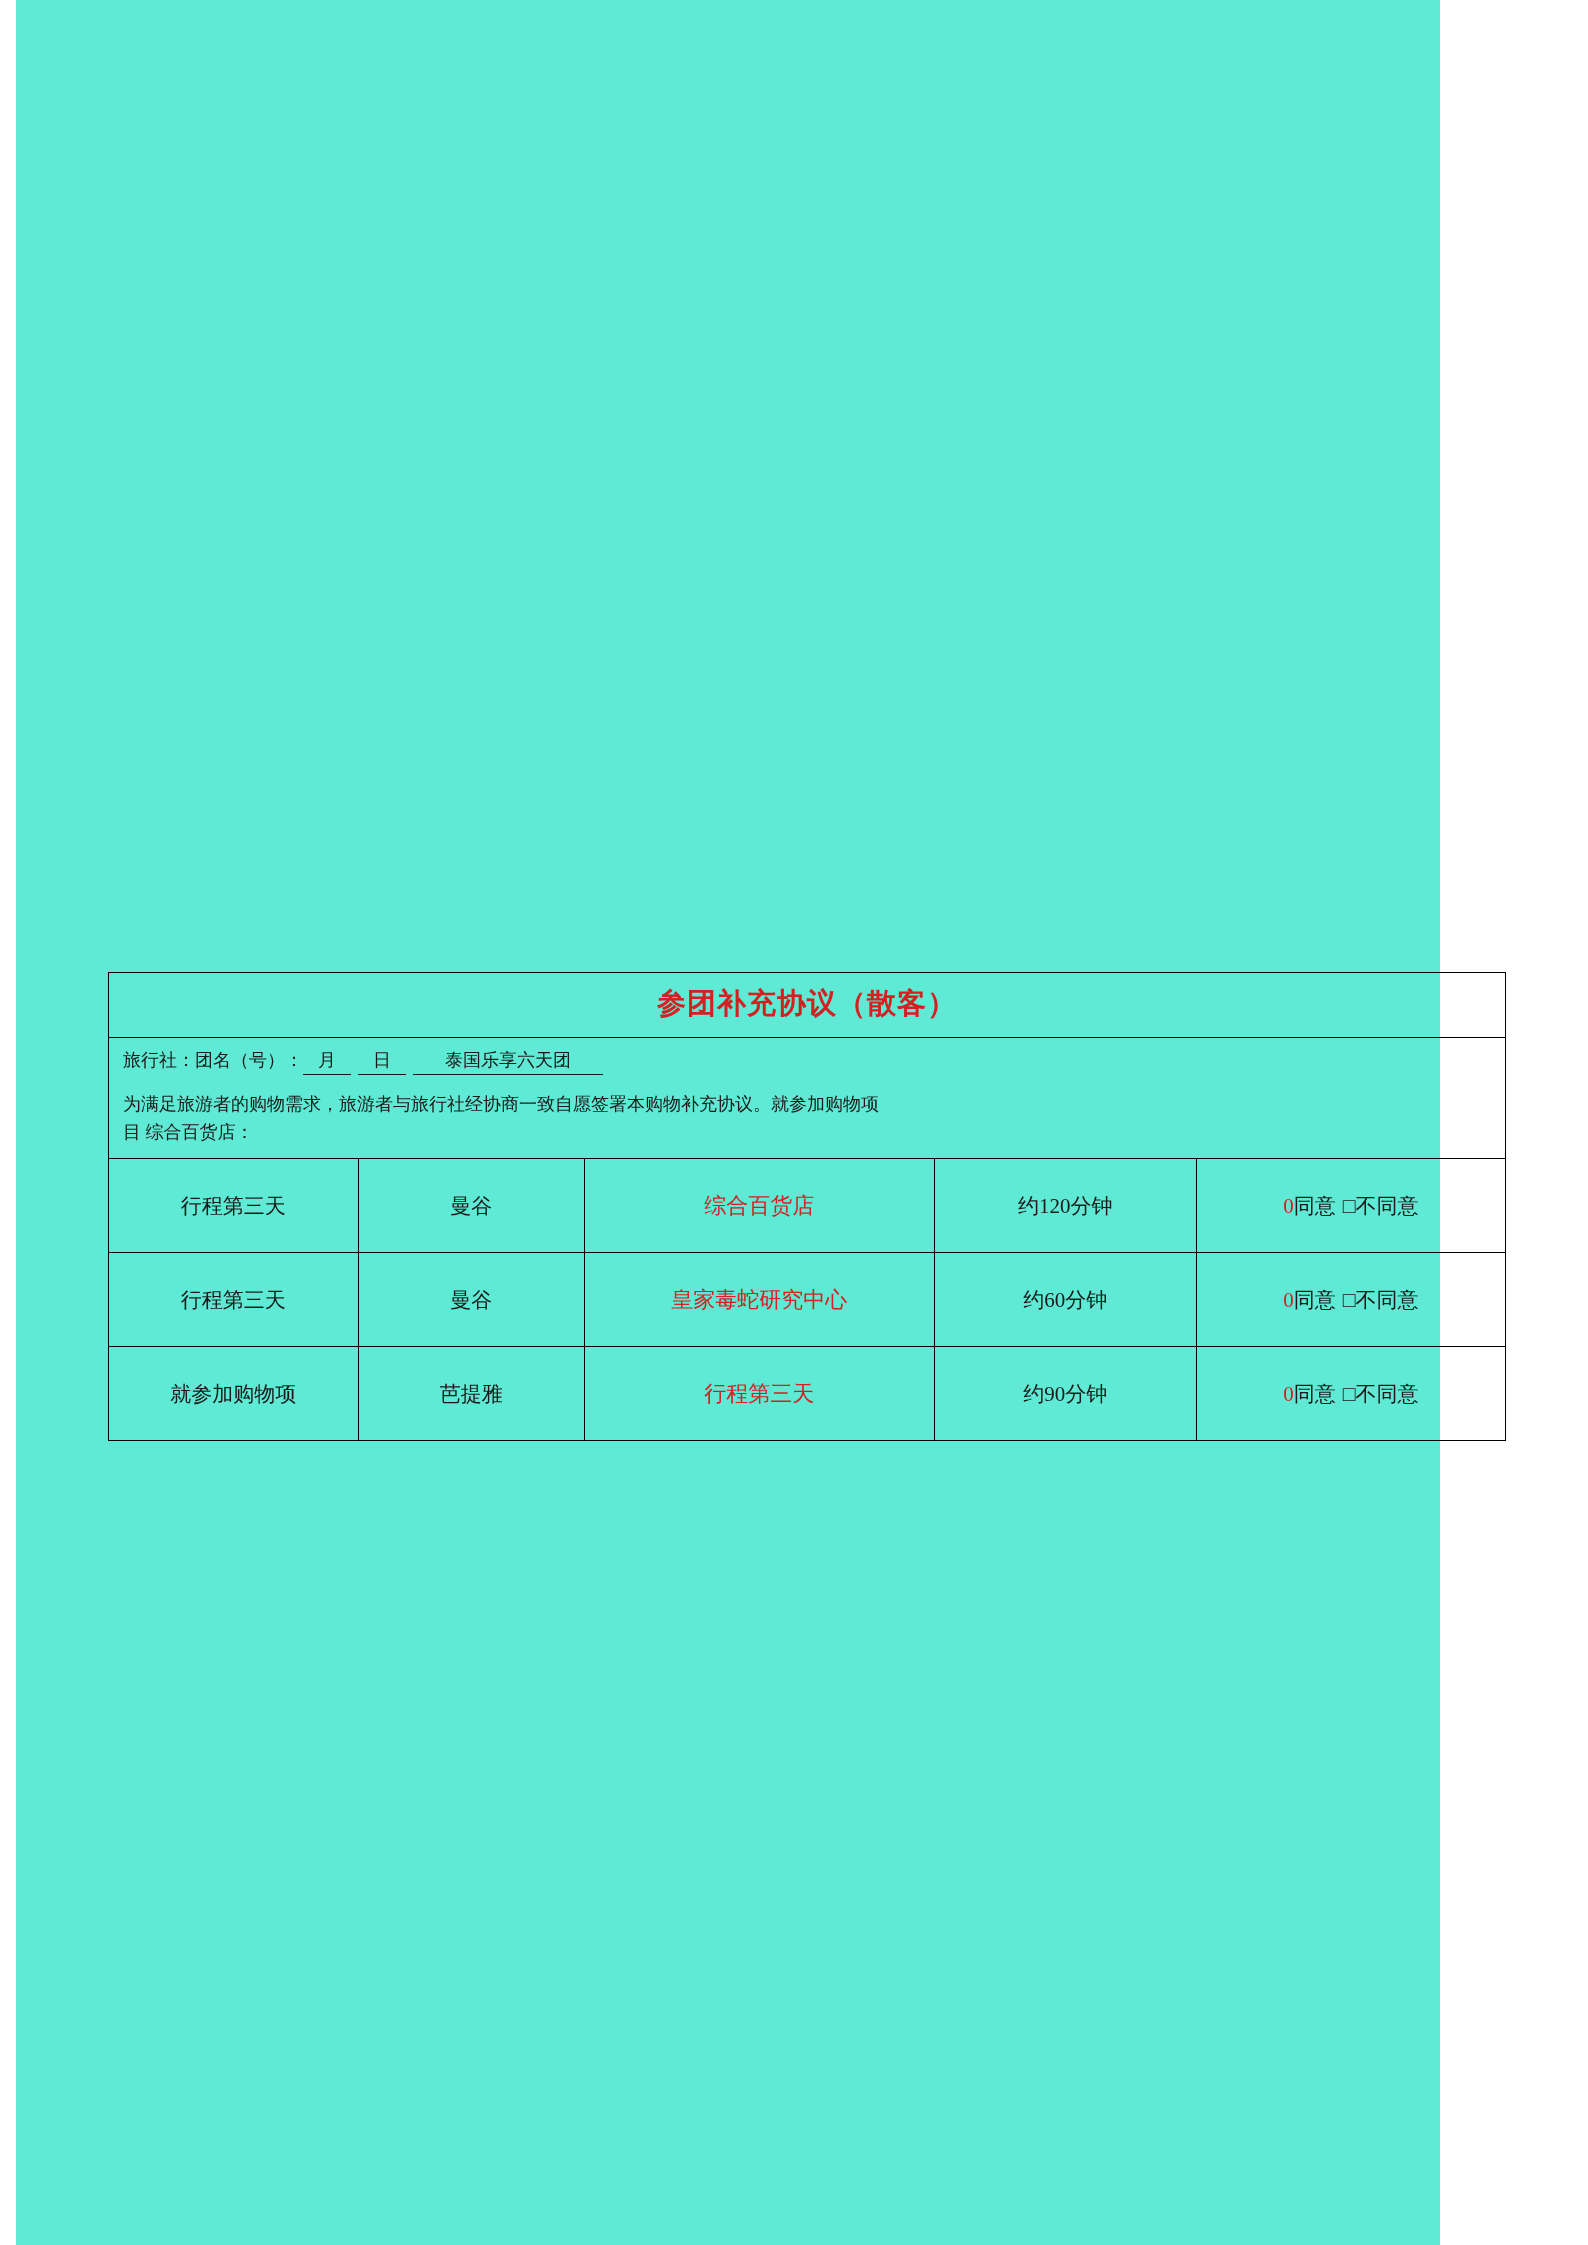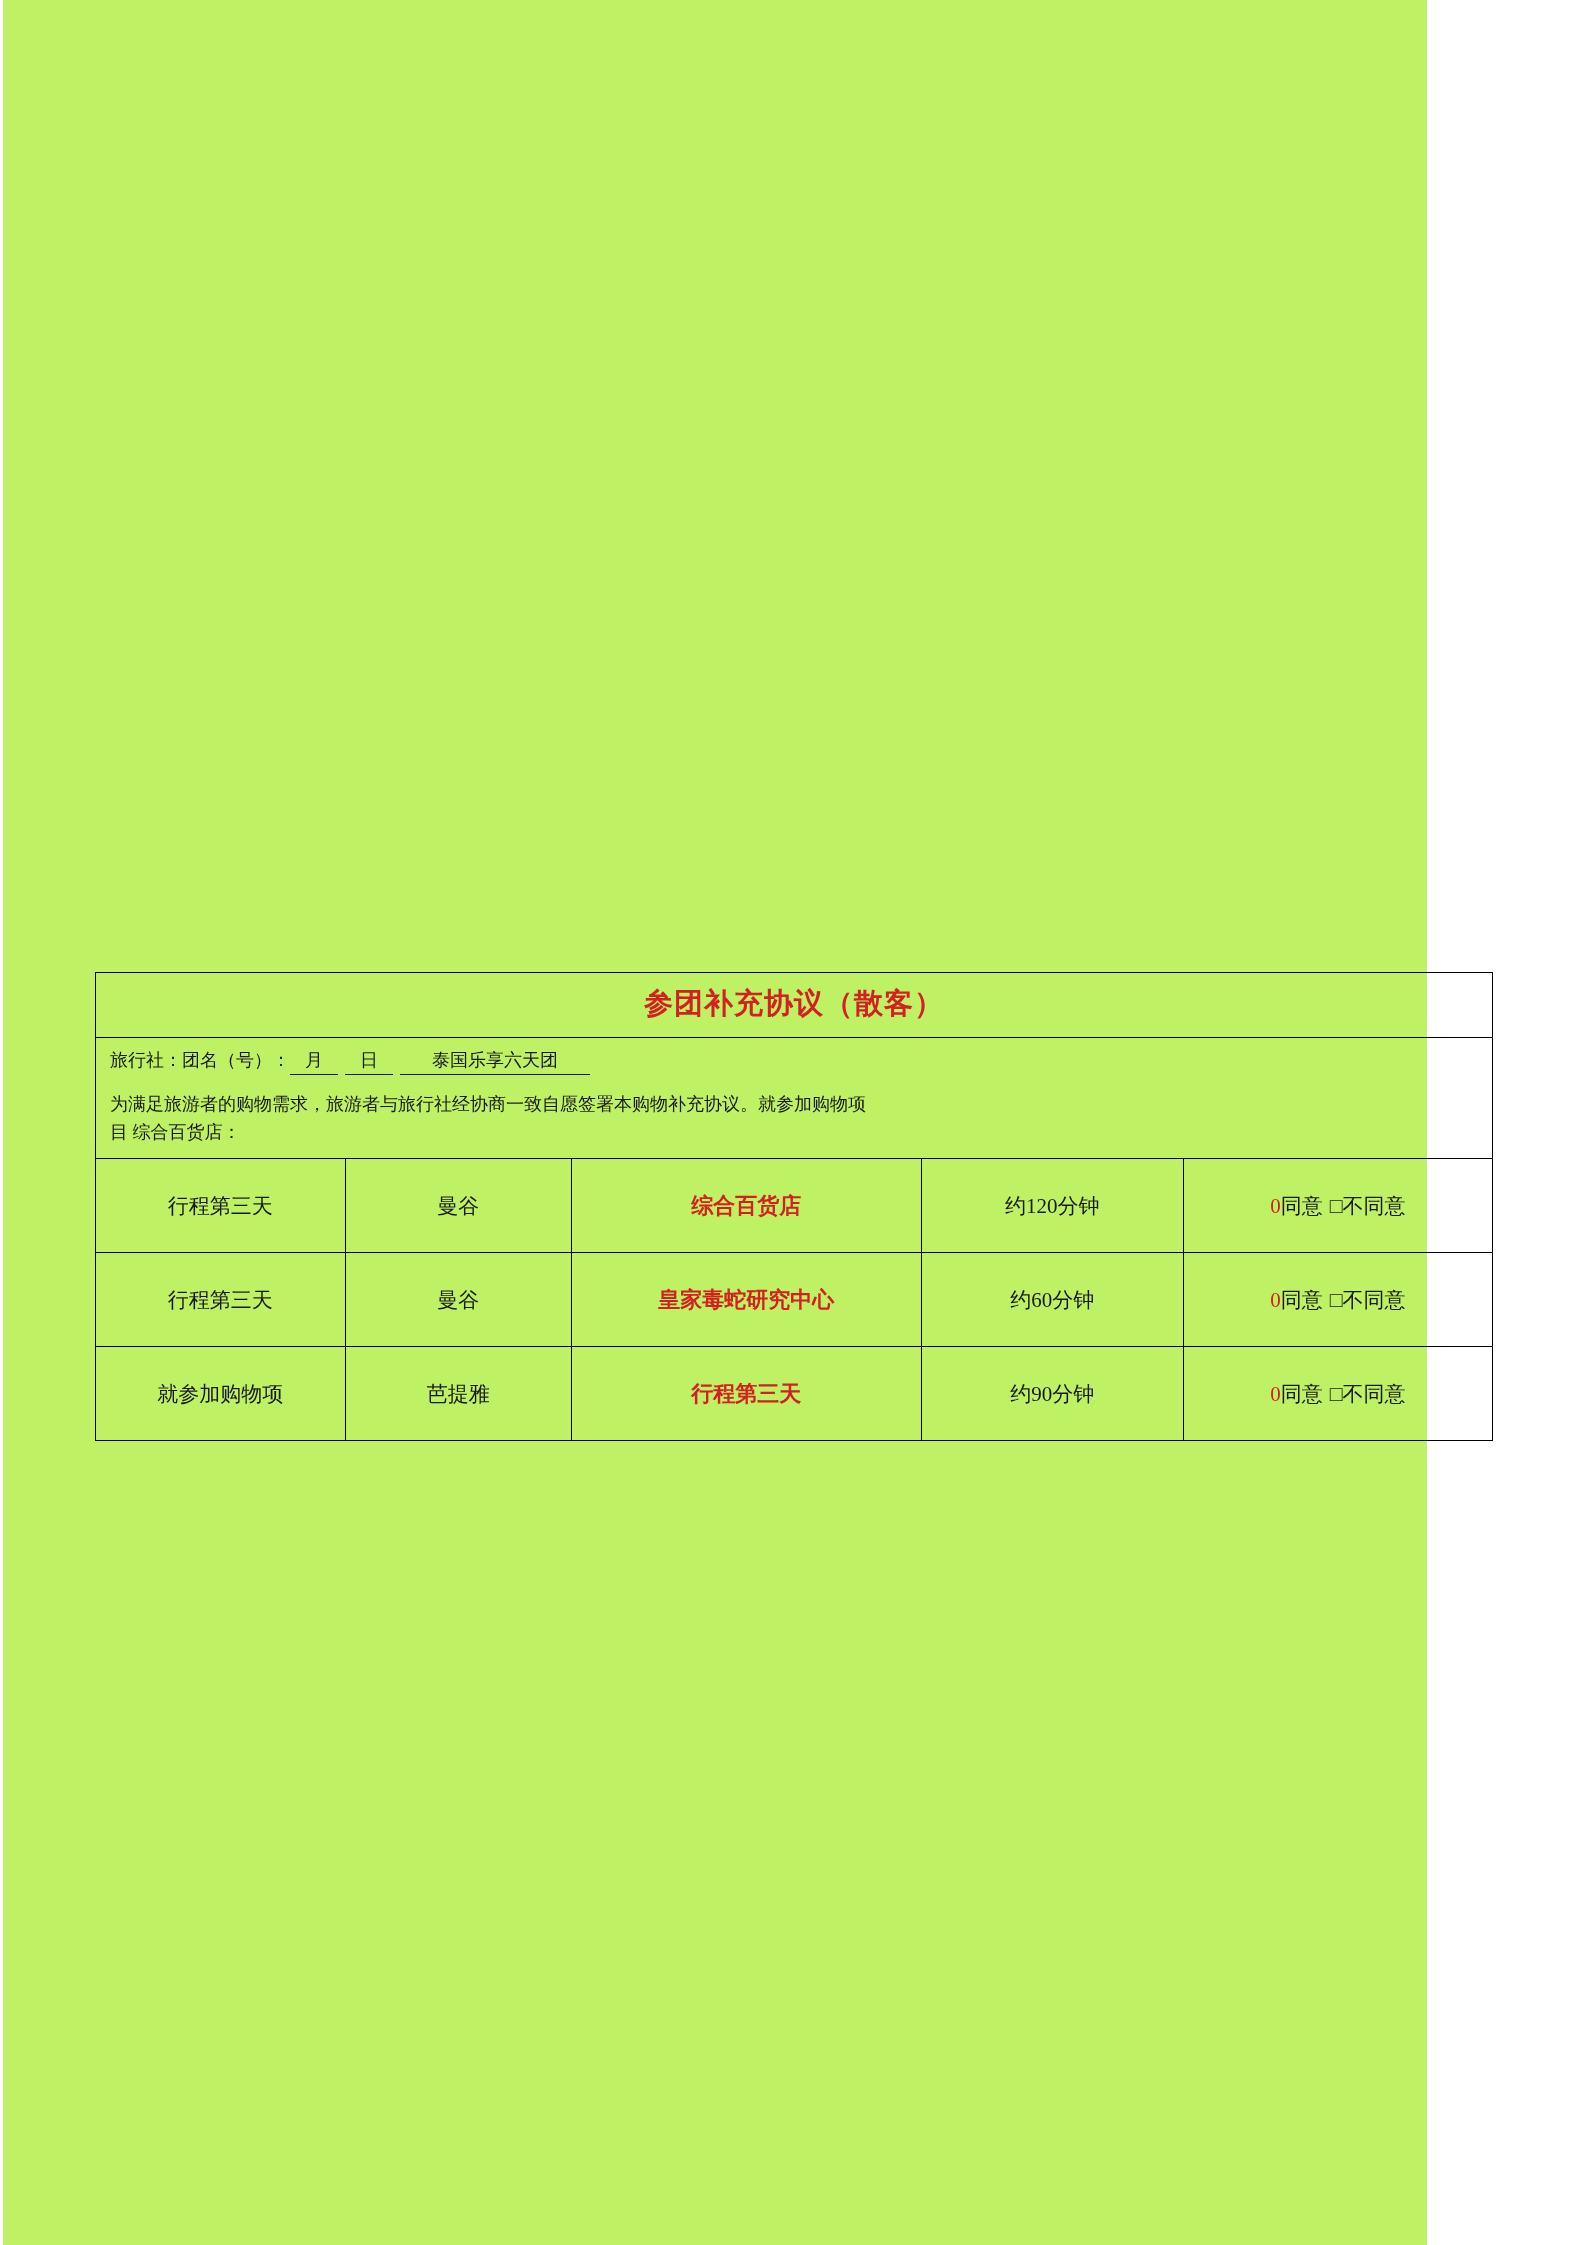--- a/index.html
+++ b/index.html
@@ -9,25 +9,25 @@
   }
   body {
     width: 1588px;
     height: 2245px;
     font-family: "Liberation Serif", "DejaVu Serif", serif;
     position: relative;
     overflow: hidden;
   }
   .page {
     position: absolute;
-    left: 3px;
+    left: 16px;
     top: 0;
     width: 1424px;
     height: 2245px;
-    background: #bef264;
+    background: #5eead4;
   }
   .doc-wrap {
     position: absolute;
     left: 92px;
     top: 972px;
     width: 1398px;
   }
   table.agreement {
     width: 1398px;
     border-collapse: collapse;
@@ -79,21 +79,21 @@
   .head-cell .l2 { display: block; }
   .body-cell {
     text-align: center;
     font-size: 21px;
     color: #1a1a1a;
     height: 53px;
     padding: 20px !important;
   }
   .shop-name {
     color: #d42020;
-    font-weight: bold;
+    font-weight: normal;
     font-size: 22px;
     font-family: "Liberation Sans", "DejaVu Sans", sans-serif;
   }
   .agree-cell {
     font-size: 21px;
     color: #1a1a1a;
     text-align: center;
     margin-top: 12px;
   }
   .agree-mark {

